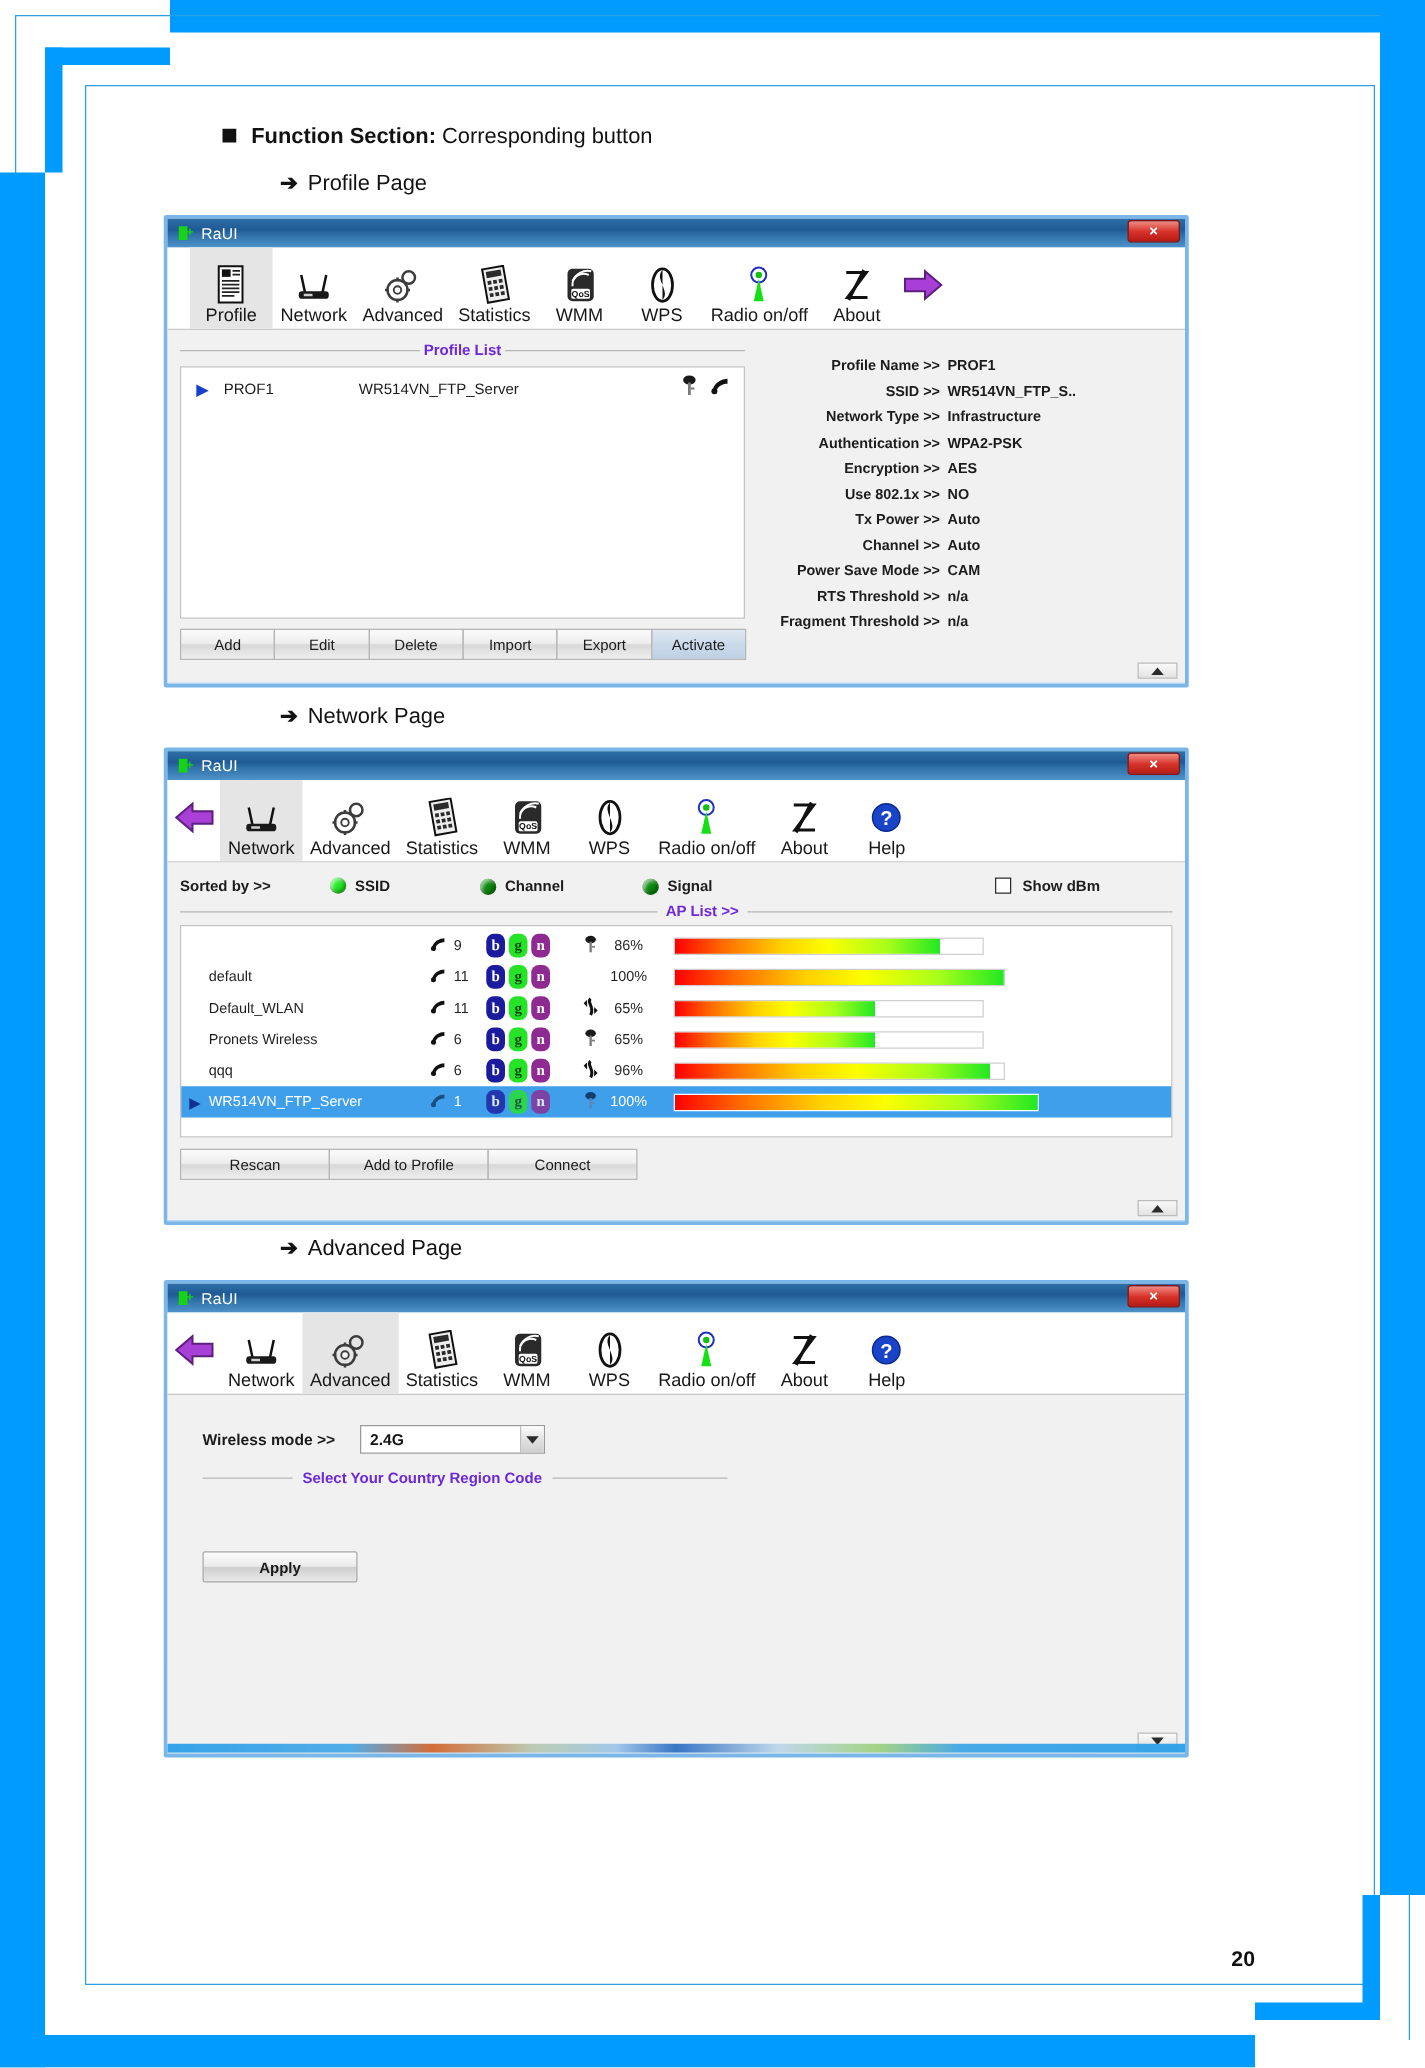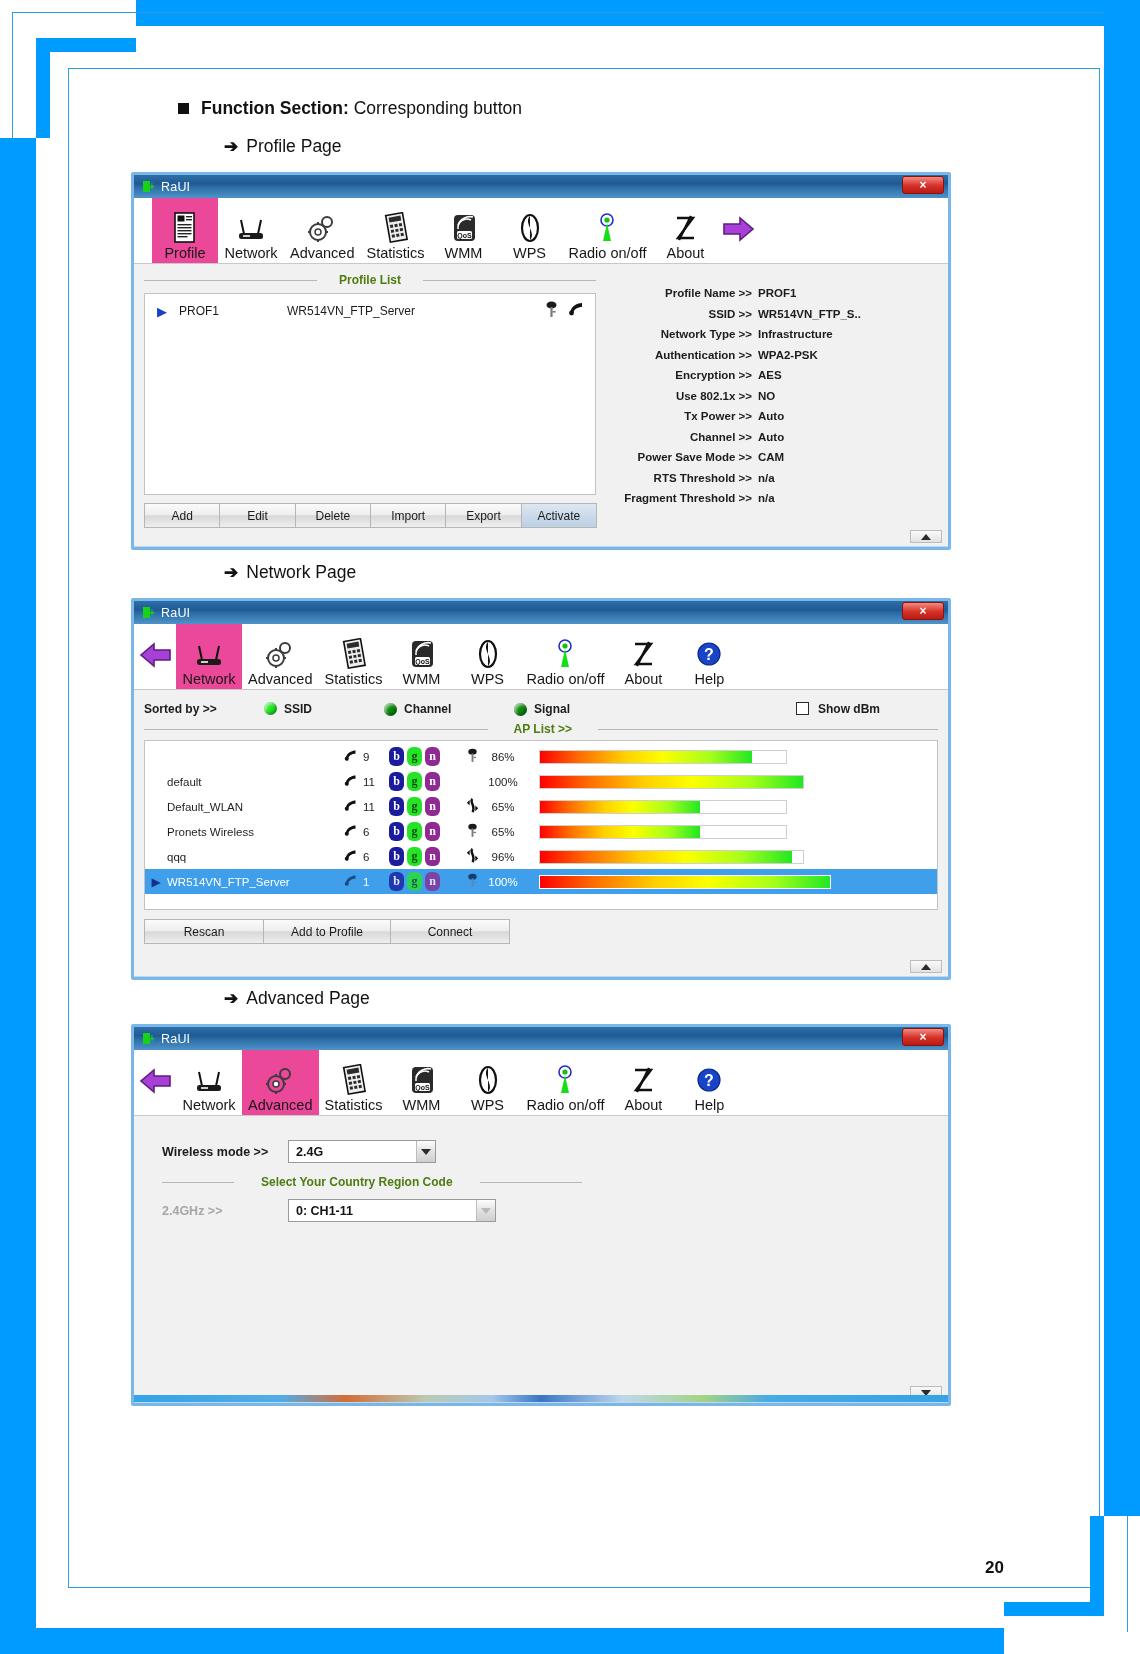--- a/index.html
+++ b/index.html
@@ -78,32 +78,32 @@
     border-bottom:1px solid #c8c8c8;
     padding:0;
     position:relative;
   }
   .tb-item {
     display:flex; flex-direction:column; align-items:center; justify-content:flex-end;
     padding:4px 6px 2px 6px;
     min-width:66px;
     height:100%;
   }
-  .tb-item.active { background:#ec4899; }
+  .tb-item.active { background:#e5e5e5; }
   .tb-icon { height:34px; display:flex; align-items:flex-end; justify-content:center; }
   .tb-label { font-size:14.5px; color:#171717; margin-top:1px; white-space:nowrap; }
 
   .tb-nav { padding:0 4px; display:flex; align-items:center; height:100%; }
 
   
   .panel { background:#f1f1f1; position:relative; }
 
   .legend-line {
-    display:flex; align-items:center; gap:22px;
-    font-size:12px; color:#4d7c0f; font-weight:bold;
+    display:flex; align-items:center; gap:3px;
+    font-size:12px; color:#6d28d9; font-weight:bold;
   }
   .legend-line .rule { flex:1; height:1px; background:#b7b7b7; }
 
   .listbox { background:#fff; border:1px solid #c3c3c3; position:relative; }
 
   .btnrow { display:flex; }
   .rabtn {
     flex:1;
     height:25px;
     background: linear-gradient(180deg,#fbfbfb 0%, #eeeeee 46%, #d8d8d8 52%, #efefef 100%);
@@ -913,31 +913,25 @@
             </span>
         </span>
       </div>
 
       <div class="legend-line" style="margin-top:12px;width:420px;">
         <span class="rule" style="max-width:72px;"></span>
         <span style="padding:0 5px;">Select Your Country Region Code</span>
         <span class="rule"></span>
       </div>
 
-      <div style="display:flex;align-items:center;margin-top:10px;">
-        <span class="field-label dim" style="width:126px;">2.4GHz &gt;&gt;</span>
-        <span class="combo dim" style="width:208px;border-color:#9a9a9a;">
-          <span>0: CH1-11</span>
-          <span class="cap">
-              <span class="caret-dn light"></span>
-            </span>
-        </span>
-      </div>
-
-
+
+
+      <div style="margin-top:52px;">
+        <span class="apply-btn">Apply</span>
+      </div>
 
       <div class="scroll-tab">
           <span class="tri-dn"></span>
         </div>
       <div class="win-bottom-strip"></div>
     </div>
   </div>
 
   <div class="page-num">20</div>
 </div>

